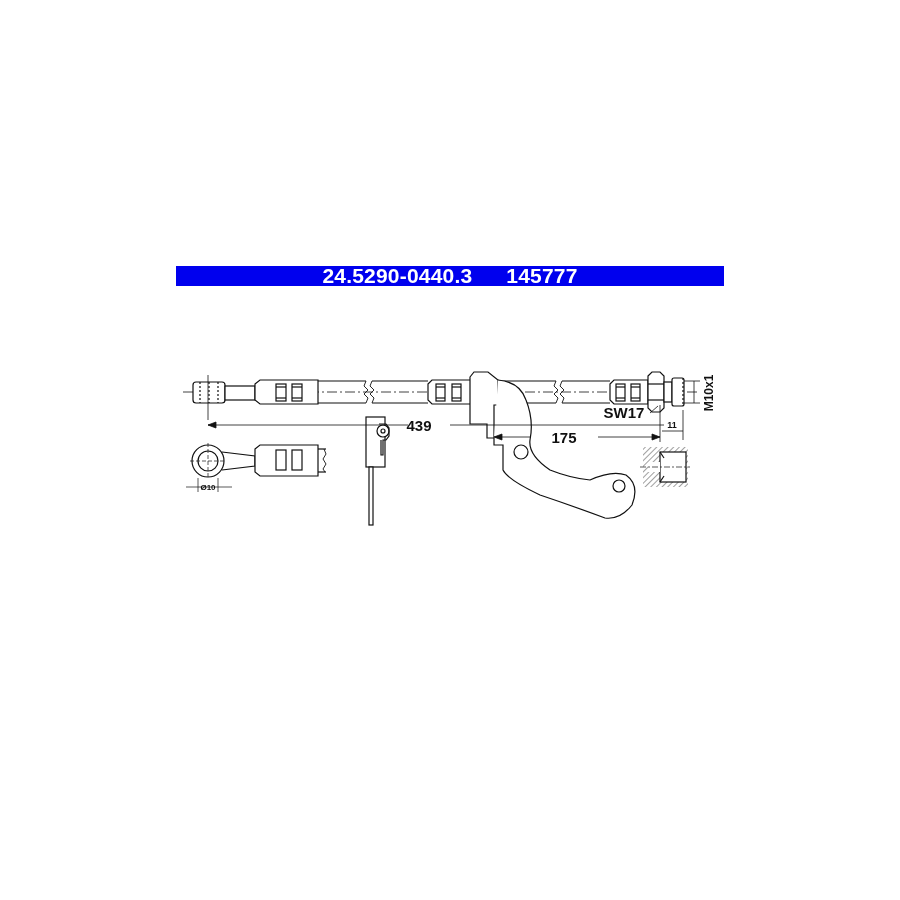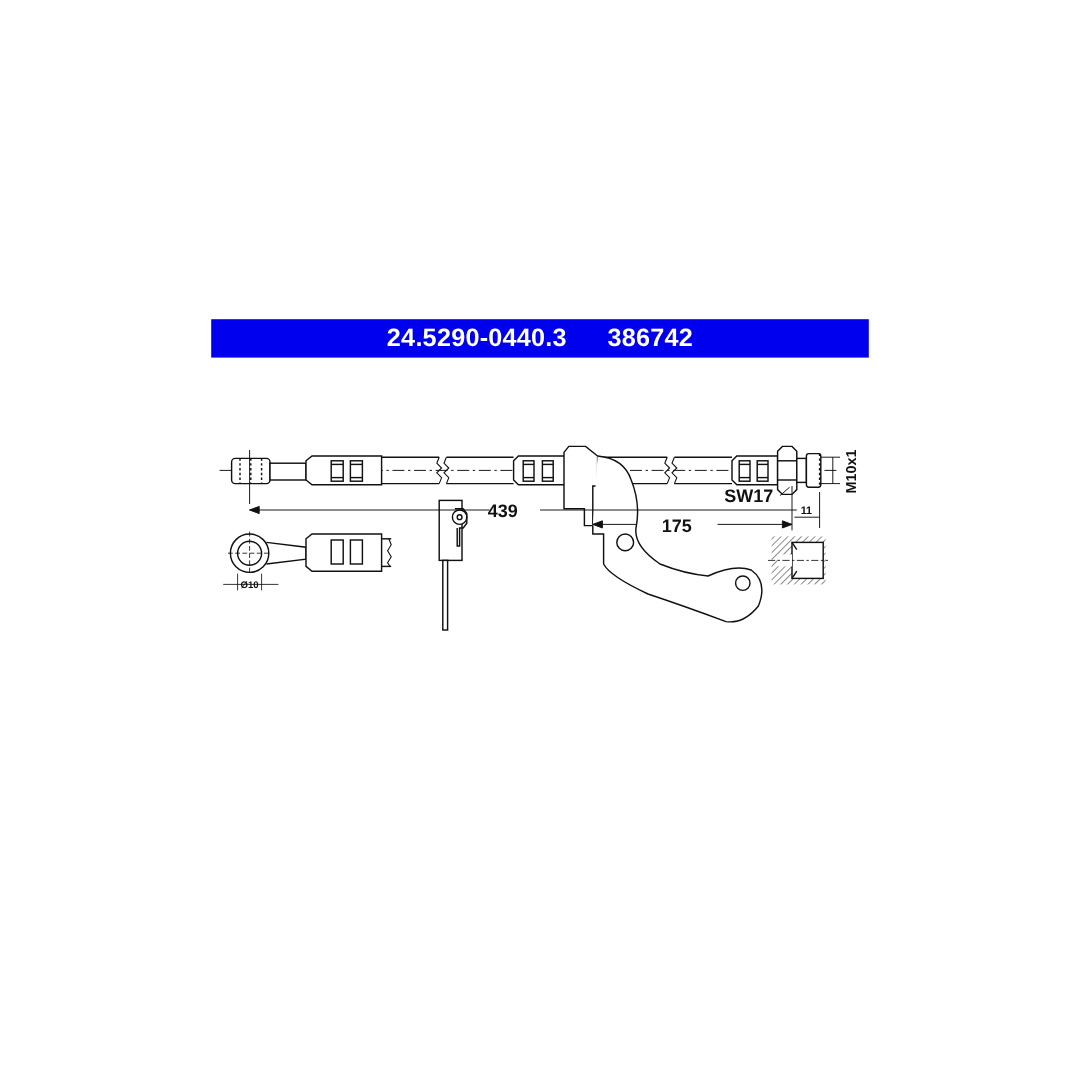--- a/index.html
+++ b/index.html
@@ -1,32 +1,32 @@
 <!DOCTYPE html>
 <html><head>
   <meta charset="utf-8">
   <style>
     html, body { margin: 0; padding: 0; background: #ffffff; }
     body { width: 900px; height: 900px; position: relative; overflow: hidden;
            font-family: "Liberation Sans", sans-serif; }
-    .title-bar { position: absolute; left: 176px; top: 266px; width: 548px; height: 32px;
+    .title-bar { position: absolute; left: 176px; top: 266px; width: 548px; height: 20px;
                  background: #0000ee; color: #ffffff; display: flex; justify-content: center;
                  align-items: center; font-weight: bold; font-size: 21px; letter-spacing: 0.2px; }
     .title-bar span { display: inline-block; }
     .title-bar .gap { width: 34px; }
     svg.drawing { position: absolute; left: 0; top: 0; }
     .lbl { font-family: "Liberation Sans", sans-serif; font-weight: bold; fill: #111; }
   </style>
 </head>
 <body>
 
 <div class="title-bar">
   <span>24.5290-0440.3</span>
   <span class="gap"></span>
-  <span>386742</span>
+  <span>145777</span>
 </div>
 
 <svg class="drawing" width="900" height="900" viewBox="0 0 900 900" fill="none" stroke="#111" stroke-width="1.2">
 
   <g>
 
     <line x1="183" y1="392" x2="700" y2="392" stroke-dasharray="10 3 2 3" stroke-width="0.8"></line>
 
     <rect x="193" y="382" width="32" height="21" rx="3" fill="#fff"></rect>
     <line x1="200" y1="382" x2="200" y2="403" stroke-dasharray="2 2"></line>

